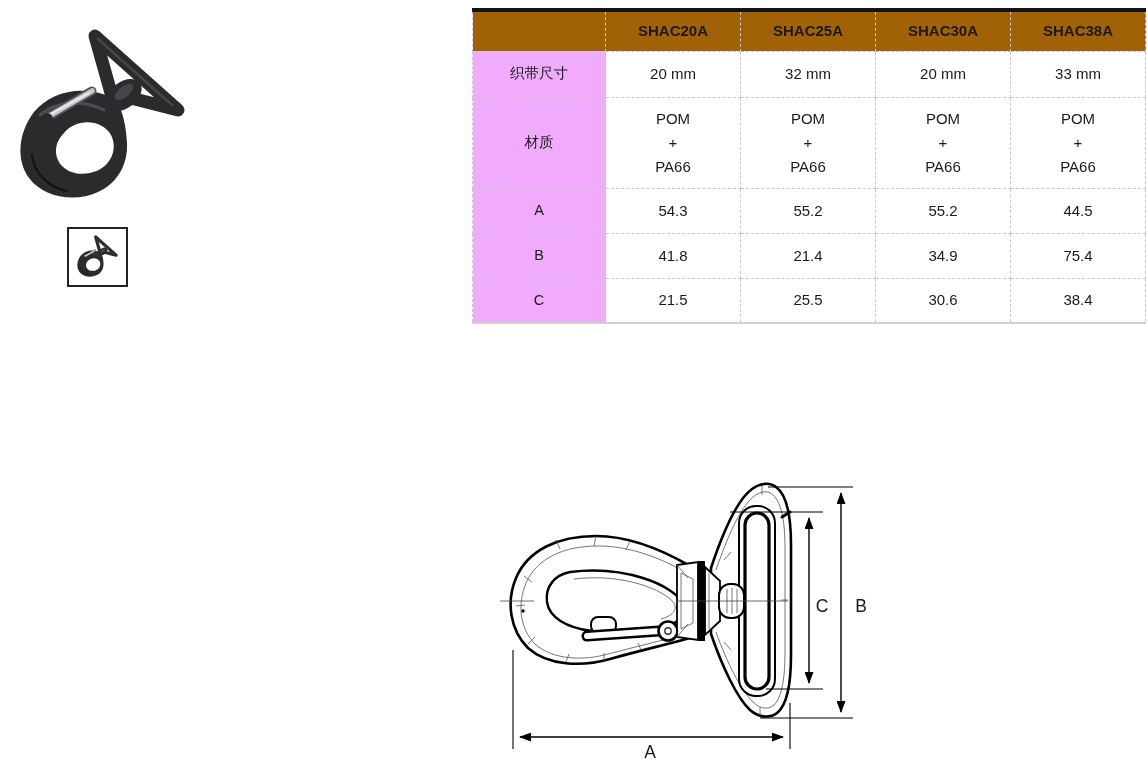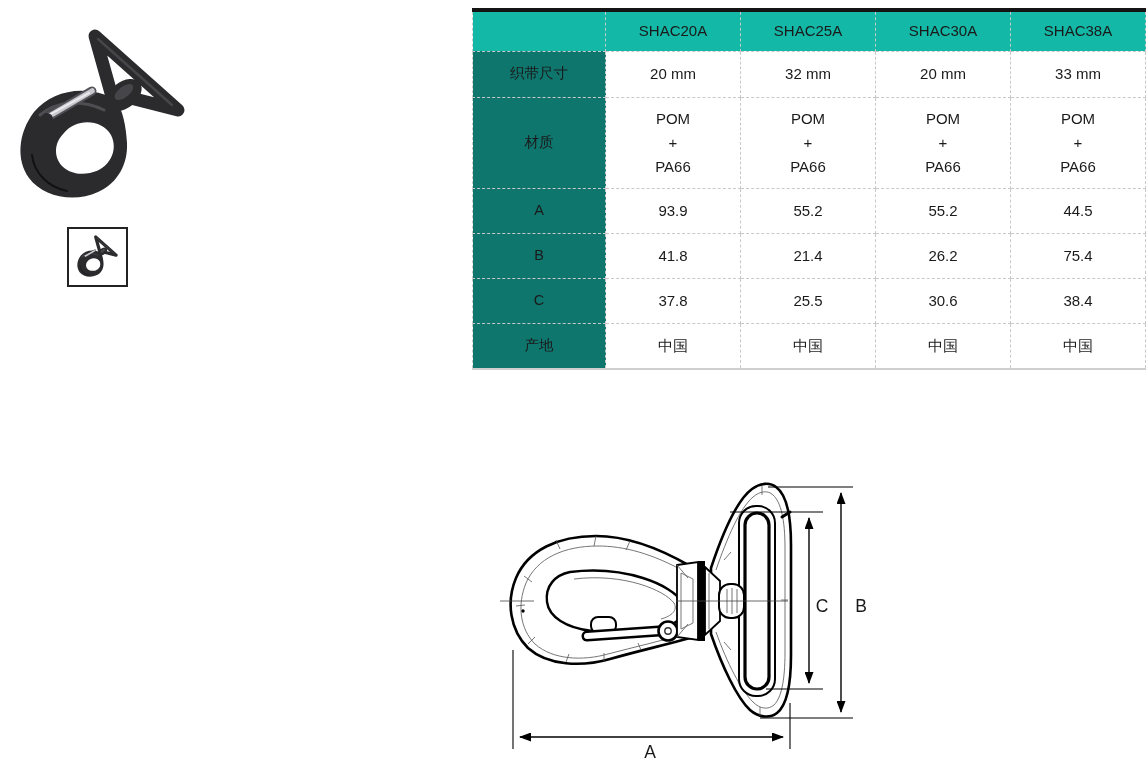--- a/index.html
+++ b/index.html
@@ -19,22 +19,22 @@
   .table-wrap{position:absolute;left:472px;top:8px;width:674px;}
   table.spec{
     border-collapse:collapse;table-layout:fixed;width:673px;
     border-top:4px solid #141414;border-bottom:2px solid #cfcfcf;
   }
   table.spec th,table.spec td{
     border:1px dashed #c9c9c9;text-align:center;vertical-align:middle;
     white-space:pre-line;font-size:15px;line-height:1.6;padding:2px 4px;
     font-weight:400;color:#1a1a1a;
   }
-  table.spec thead th{font-weight:400;background:#14b8a6;}
-  table.spec tbody th{background:#0f766e;font-weight:400;font-size:14.5px;}
+  table.spec thead th{font-weight:700;background:#a16207;}
+  table.spec tbody th{background:#f0abfc;font-weight:400;font-size:14.5px;}
   table.spec thead tr{height:41px;}
   table.spec tbody tr:nth-child(1){height:46px;}
   table.spec tbody tr:nth-child(2){height:91px;}
   table.spec tbody tr:nth-child(3),
   table.spec tbody tr:nth-child(4),
   table.spec tbody tr:nth-child(5){height:45px;}
   table.spec tbody tr:nth-child(6){height:46px;}
   table.spec tbody tr:nth-child(7){height:66px;}
   
   .diagram-wrap{position:absolute;left:473px;top:461px;width:440px;height:301px;}
@@ -111,45 +111,38 @@
 PA66</td>
           <td>POM
 +
 PA66</td>
           <td>POM
 +
 PA66</td>
         </tr>
         <tr>
           <th>A</th>
-          <td>93.9</td>
+          <td>54.3</td>
           <td>55.2</td>
           <td>55.2</td>
           <td>44.5</td>
         </tr>
         <tr>
           <th>B</th>
           <td>41.8</td>
           <td>21.4</td>
-          <td>26.2</td>
+          <td>34.9</td>
           <td>75.4</td>
         </tr>
         <tr>
           <th>C</th>
-          <td>37.8</td>
+          <td>21.5</td>
           <td>25.5</td>
           <td>30.6</td>
           <td>38.4</td>
-        </tr>
-        <tr>
-          <th>产地</th>
-          <td>中国</td>
-          <td>中国</td>
-          <td>中国</td>
-          <td>中国</td>
         </tr>
       </tbody>
   </table>
 </div>
 
 <div class="diagram-wrap">
   <svg width="440" height="301" viewBox="473 461 440 301" xmlns="http://www.w3.org/2000/svg">
     <defs>
       <marker id="arw" viewBox="0 0 12 9" markerWidth="12" markerHeight="9" refX="11" refY="4.5" orient="auto-start-reverse" markerUnits="userSpaceOnUse">
         <path d="M0 0 L12 4.5 L0 9 Z" fill="#000"></path>

